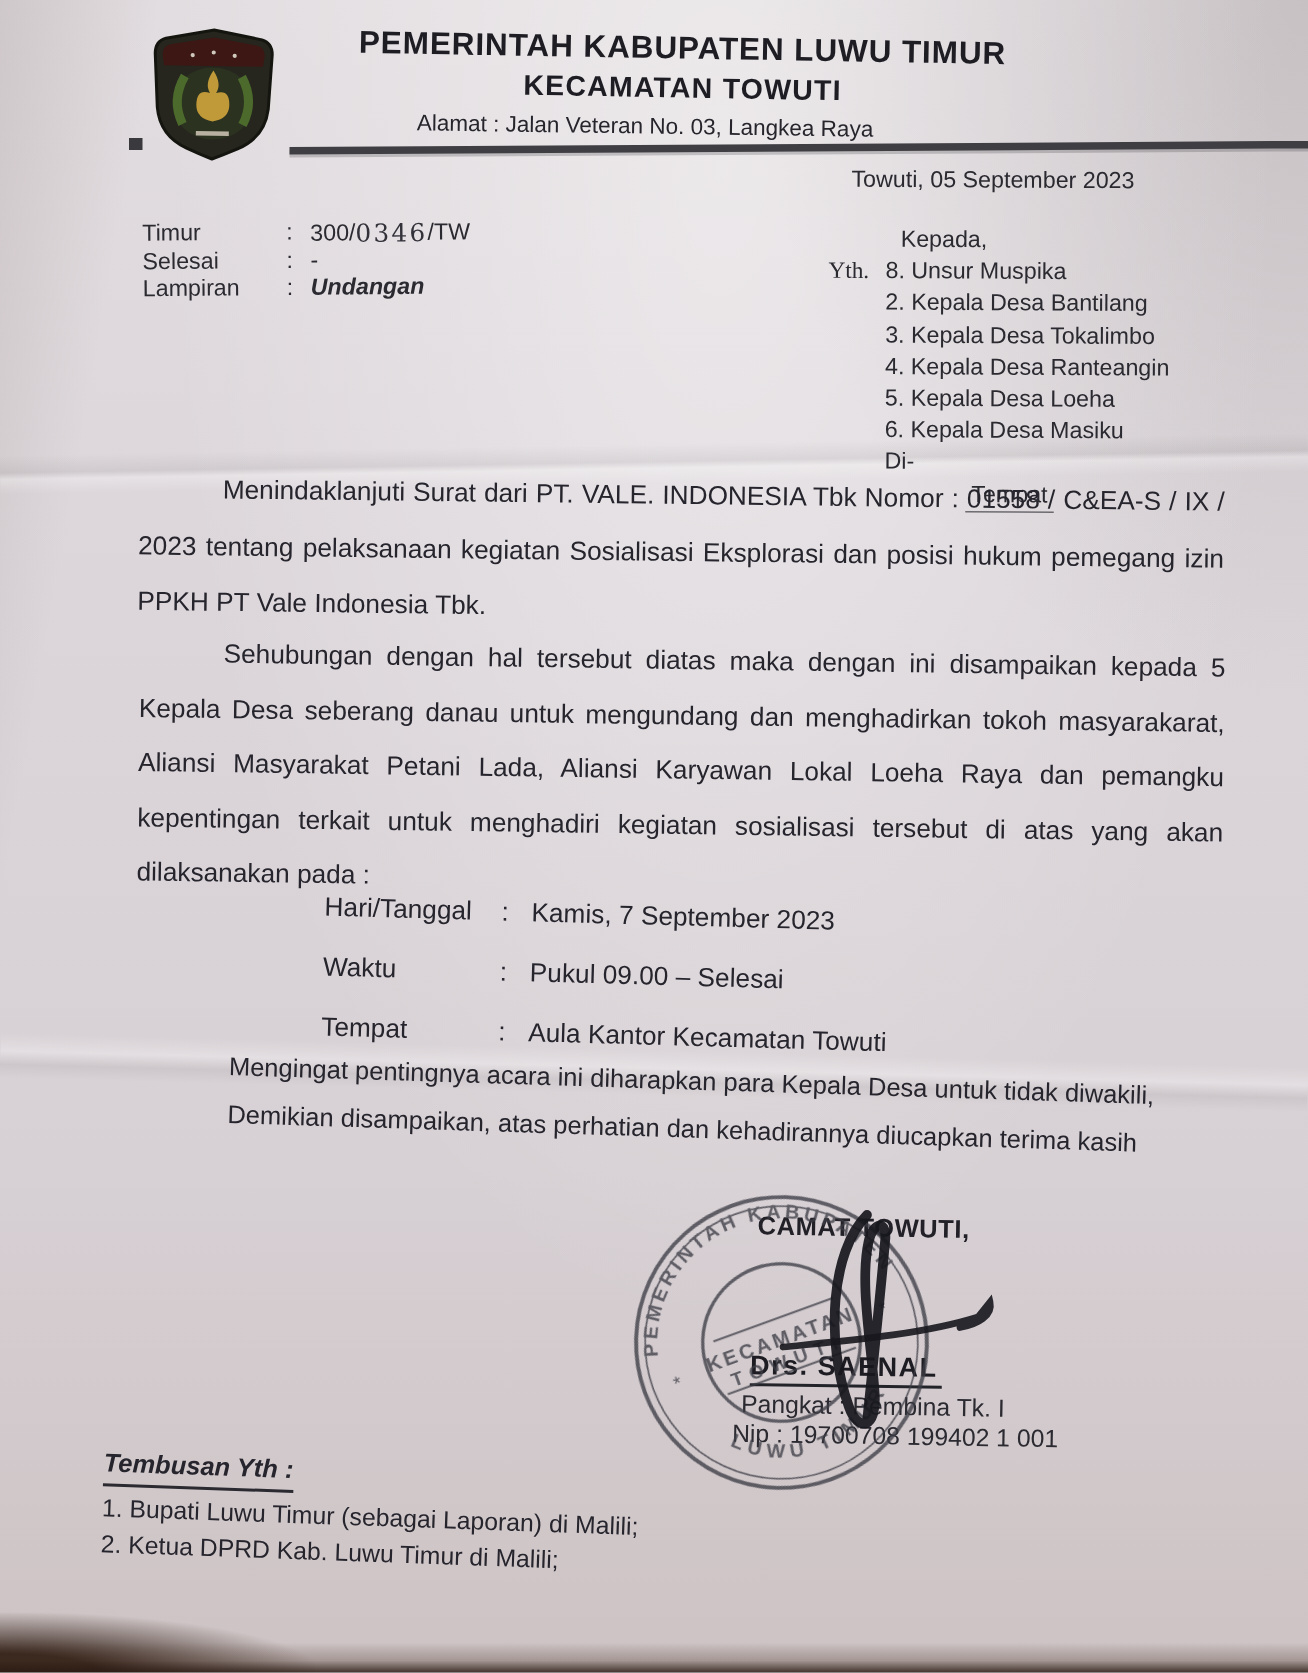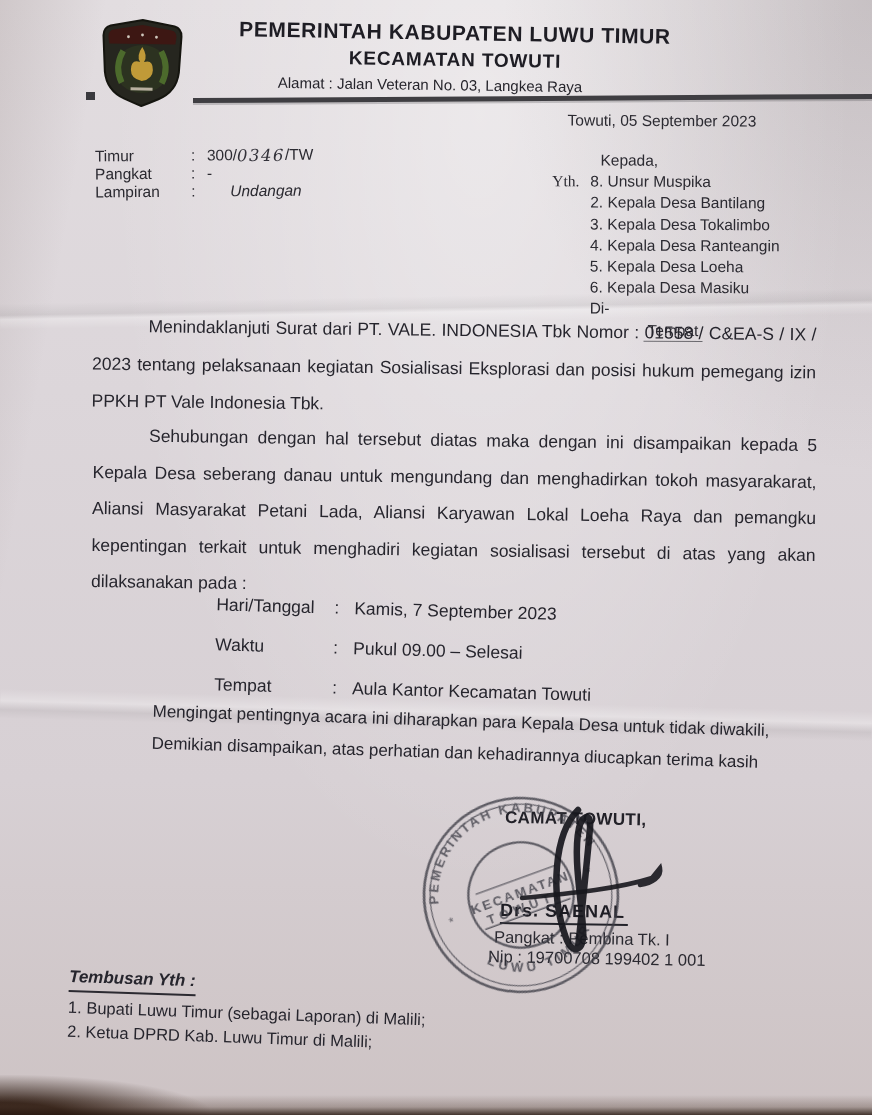--- a/index.html
+++ b/index.html
@@ -15,38 +15,38 @@
   .crease { position:absolute; left:0; width:100%; pointer-events:none; }
   .crease.c1 { top:296px; height:26px; background:linear-gradient(to bottom, rgba(0,0,0,0), rgba(0,0,0,.06) 45%, rgba(255,255,255,.28) 62%, rgba(0,0,0,0)); transform:rotate(-1deg); }
   .crease.c2 { top:700px; height:30px; background:linear-gradient(to bottom, rgba(0,0,0,0), rgba(255,255,255,.30) 40%, rgba(0,0,0,.05) 70%, rgba(0,0,0,0)); transform:rotate(1.5deg); }
   .bottom-edge { position:absolute; bottom:0; left:0; width:100%; height:20px;
     background:linear-gradient(to bottom, rgba(60,40,30,0), rgba(70,48,36,.30) 60%, rgba(42,26,18,.85) 100%); }
   .corner-wedge { position:absolute; bottom:0; left:0; width:210px; height:40px;
     background:radial-gradient(ellipse at 0% 100%, rgba(48,30,20,.95) 22%, rgba(48,30,20,0) 72%); }
 
   .abs { position:absolute; }
   .ctr { text-align:center; }
-  .bi { font-weight:normal; font-style:italic;margin-left:23px; }
+  .bi { font-weight:bold; font-style:italic; }
 
   
   .logo { left:98px; top:17px; width:88px; height:93px; transform:rotate(1deg); }
   .hdr1 { left:160px; top:21px; width:590px; font-size:21px; font-weight:bold; letter-spacing:.6px; color:#1e1d24; transform:rotate(1deg); }
   .hdr2 { left:160px; top:49px; width:590px; font-size:19px; font-weight:bold; letter-spacing:.8px; color:#1e1d24; transform:rotate(1deg); }
   .hdr3 { left:135px; top:76px; width:590px; font-size:15px; color:#26252c; transform:rotate(.8deg); }
   .hdr-rule { left:193px; top:96px; width:679px; height:5px; background:#3f3e42; box-shadow:0 2px 0 rgba(63,62,66,.25); transform:rotate(-.35deg); }
   .hdr-dot { left:86px; top:92px; width:9px; height:8px; background:#3a3a3e; }
 
   .dateline { left:500px; top:112px; width:324px; font-size:15.5px; text-align:center; transform:rotate(.3deg); }
 
   
   .meta { left:95px; top:146px; width:330px; font-size:15.5px; line-height:18px; transform:rotate(-.5deg); }
   .meta .row { display:flex; }
   .meta .lbl { width:96px; }
   .meta .sep { width:16px; }
-  .hand { font-family:"DejaVu Serif", serif; font-style:italic; font-size:16.5px; letter-spacing:1.5px; position:relative; top:1px; color:#33323a; }
+  .hand { font-family:"DejaVu Serif", serif; font-size:16.5px; letter-spacing:1.5px; position:relative; top:1px; color:#33323a; }
 
   
   .recipient { left:552px; top:150px; width:310px; font-size:15.5px; line-height:21.2px; transform:rotate(.3deg); }
   .recipient .kepada { padding-left:48px; }
   .recipient .yth-row { display:flex; }
   .recipient .yth { width:38px;font-family:Liberation Serif, serif; }
   .recipient .ind { padding-left:38px; }
   .recipient .tempat { margin-left:92px; display:inline-block; border-bottom:1.5px solid rgba(60,60,66,.7); padding:0 4px; }
 
   
@@ -107,21 +107,21 @@
 
   <div class="abs dateline">Towuti, 05 September  2023</div>
 
   <div class="abs meta">
     <div class="row">
       <span class="lbl">Timur</span>
       <span class="sep">:</span>
       <span><span>300/</span><span class="hand">0346</span><span>/TW</span></span>
     </div>
     <div class="row">
-      <span class="lbl">Pangkat</span>
+      <span class="lbl">Selesai</span>
       <span class="sep">:</span>
       <span>-</span>
     </div>
     <div class="row">
       <span class="lbl">Lampiran</span>
       <span class="sep">:</span>
       <span class="bi">Undangan</span>
     </div>
   </div>
 

